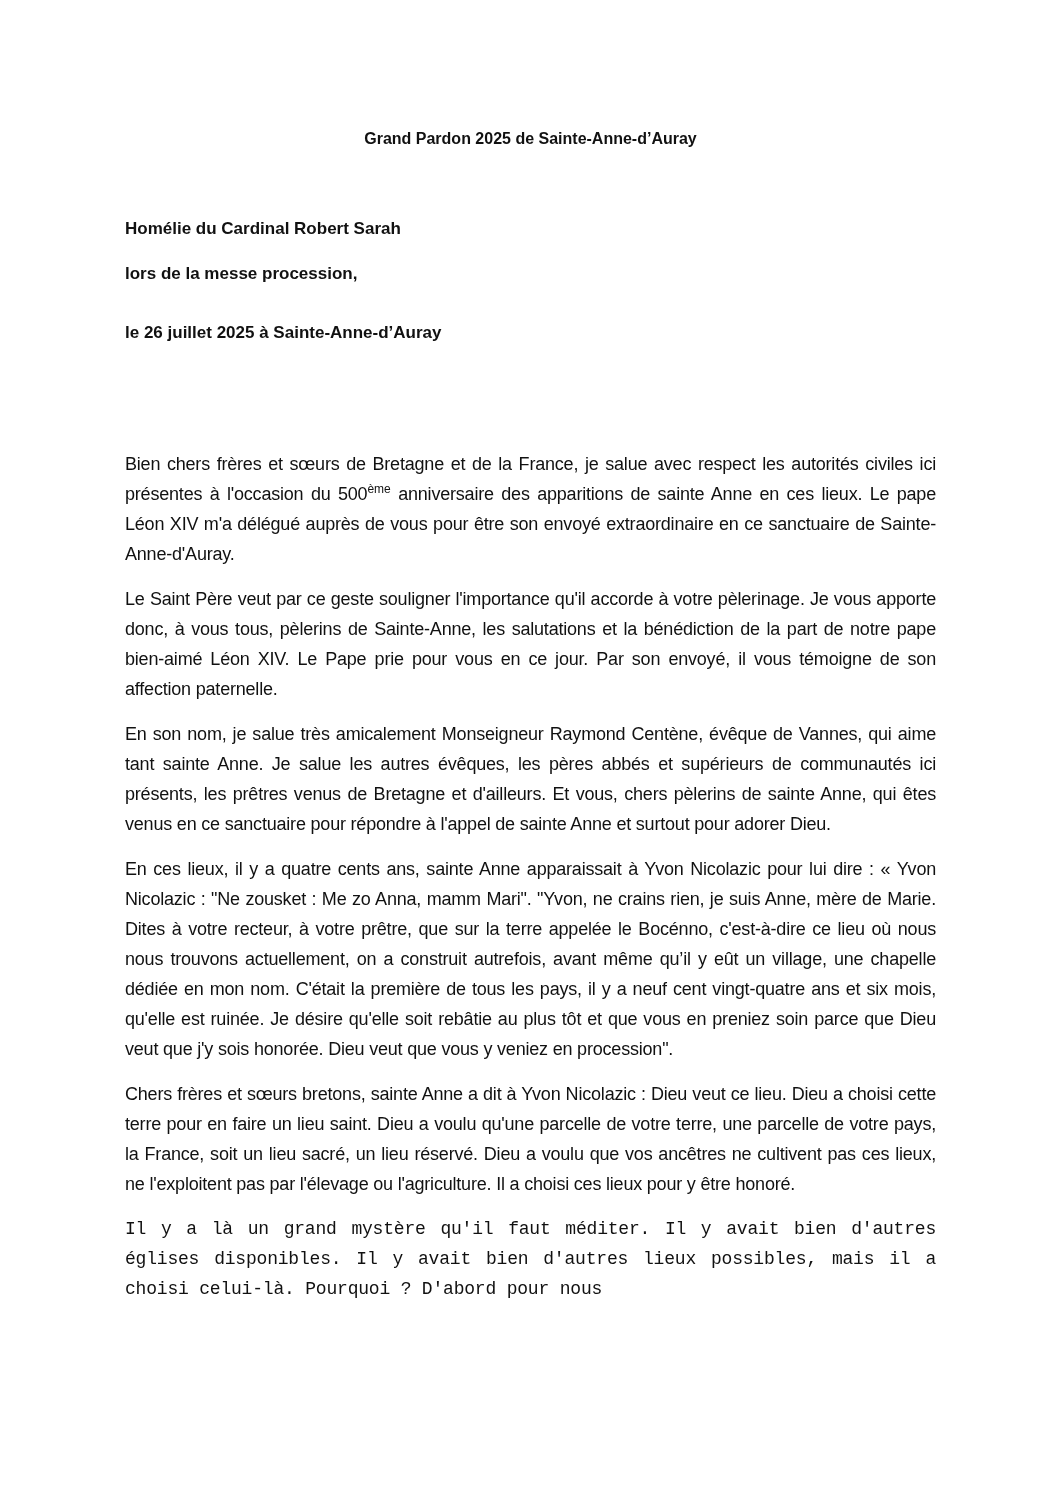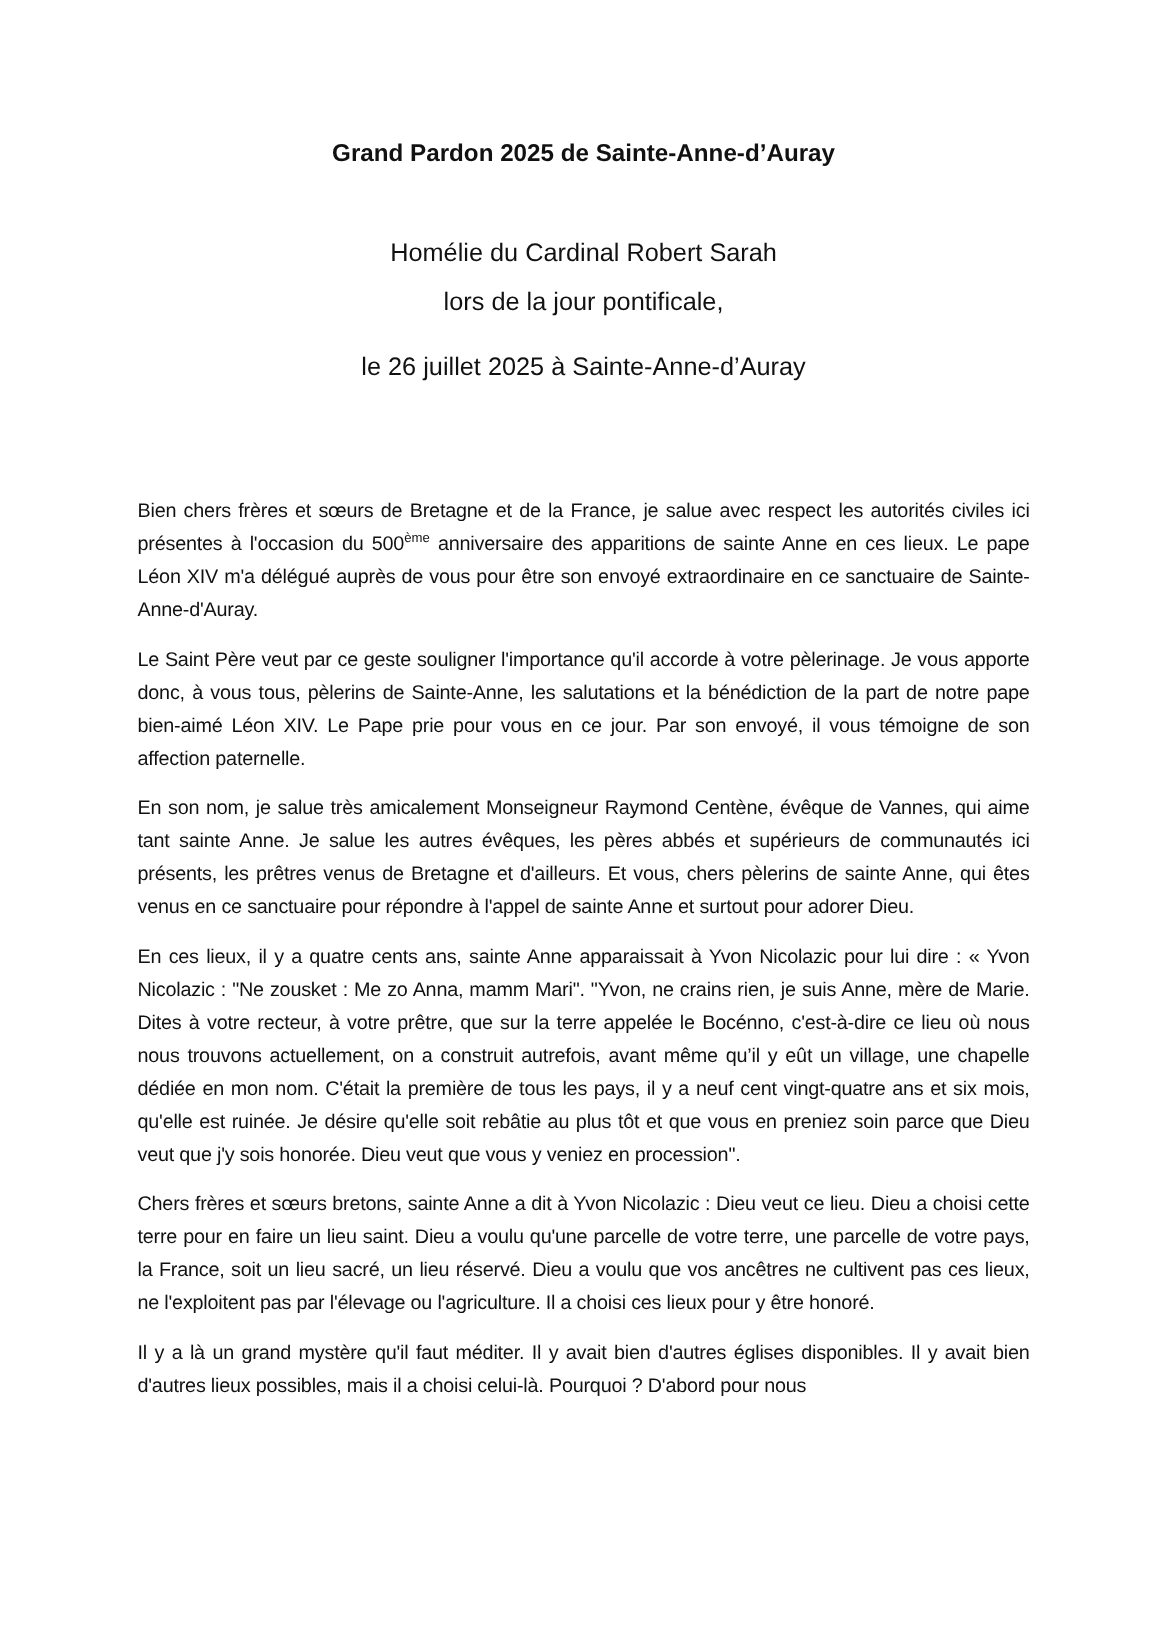--- a/index.html
+++ b/index.html
@@ -10,60 +10,60 @@
     width: 1058px;
     height: 1497px;
     margin: 0 auto;
     background: #ffffff;
     padding: 124px 122px 0 125px;
     font-family: "Liberation Sans", sans-serif;
     color: #111111;
     overflow: hidden;
   }
   .doc-title {
-    font-size: 22px;
+    font-size: 16px;
     font-weight: 700;
     text-align: center;
     line-height: 30px;
   }
   .subtitles { margin-top: 60px; }
   .subtitle {
-    font-size: 23px;
-    font-weight: 400;
-    text-align: center;
+    font-size: 17px;
+    font-weight: 700;
+    text-align: left;
     line-height: 30px;
     margin-bottom: 15px;
   }
   .subtitle:last-child { margin-bottom: 0; margin-top: 29px; }
   .doc-body { margin-top: 101px; }
   .para {
     font-size: 18px;
     line-height: 30px;
     letter-spacing: -0.2px;
     text-align: justify;
     margin-bottom: 15px;
   }
-  .para:last-child { margin-bottom: 5px; }
+  .para:last-child { margin-bottom: 5px; font-family: Liberation Mono, monospace; }
   .para sup {
     font-size: 12px;
     line-height: 0;
     vertical-align: super;
     letter-spacing: 0;
   }
 </style>
 </head>
 <body>
 
 <div class="page">
 
   <h1 class="doc-title">Grand Pardon 2025 de Sainte-Anne-d’Auray</h1>
 
   <div class="subtitles">
     <p class="subtitle">Homélie du Cardinal Robert Sarah</p>
-    <p class="subtitle">lors de la jour pontificale,</p>
+    <p class="subtitle">lors de la messe procession,</p>
     <p class="subtitle">le 26 juillet 2025 à Sainte-Anne-d’Auray</p>
   </div>
 
   <div class="doc-body">
 
     <p class="para"><span>Bien chers frères et sœurs de Bretagne et de la France, je salue avec respect les autorités civiles ici présentes à l'occasion du 500</span><sup>ème</sup><span> anniversaire des apparitions de sainte Anne en ces lieux. Le pape Léon XIV m'a délégué auprès de vous pour être son envoyé extraordinaire en ce sanctuaire de Sainte-Anne-d'Auray.</span></p>
 
     <p class="para">Le Saint Père veut par ce geste souligner l'importance qu'il accorde à votre pèlerinage. Je vous apporte donc, à vous tous, pèlerins de Sainte-Anne, les salutations et la bénédiction de la part de notre pape bien-aimé Léon XIV. Le Pape prie pour vous en ce jour. Par son envoyé, il vous témoigne de son affection paternelle.</p>
 
     <p class="para">En son nom, je salue très amicalement Monseigneur Raymond Centène, évêque de Vannes, qui aime tant sainte Anne. Je salue les autres évêques, les pères abbés et supérieurs de communautés ici présents, les prêtres venus de Bretagne et d'ailleurs. Et vous, chers pèlerins de sainte Anne, qui êtes venus en ce sanctuaire pour répondre à l'appel de sainte Anne et surtout pour adorer Dieu.</p>

